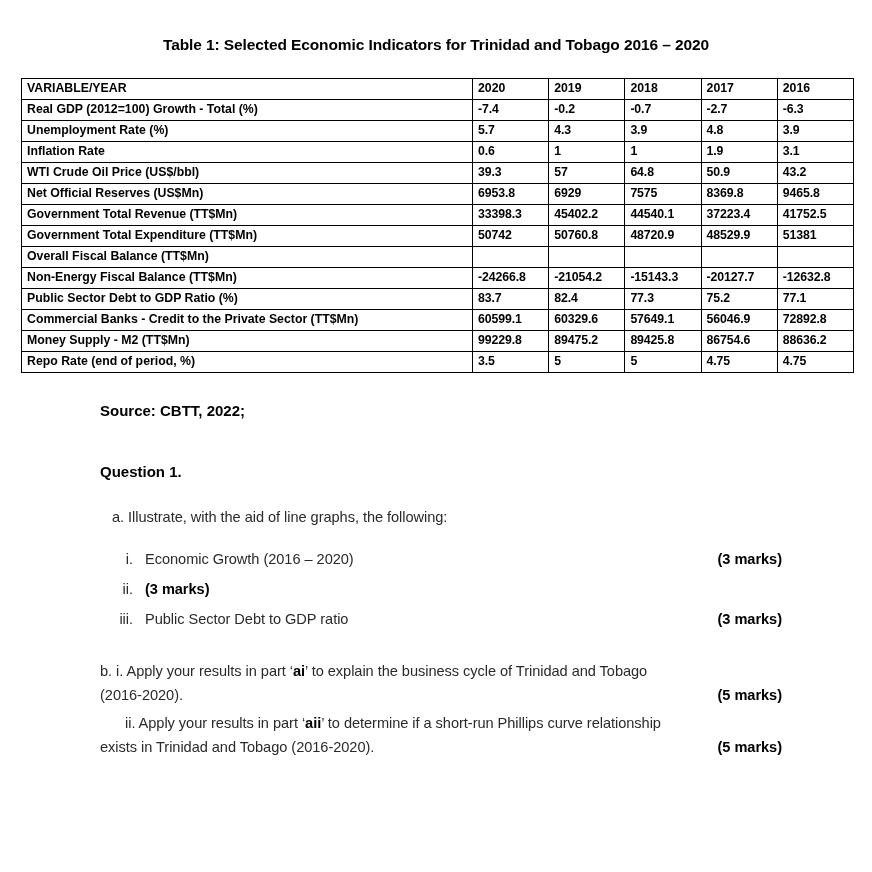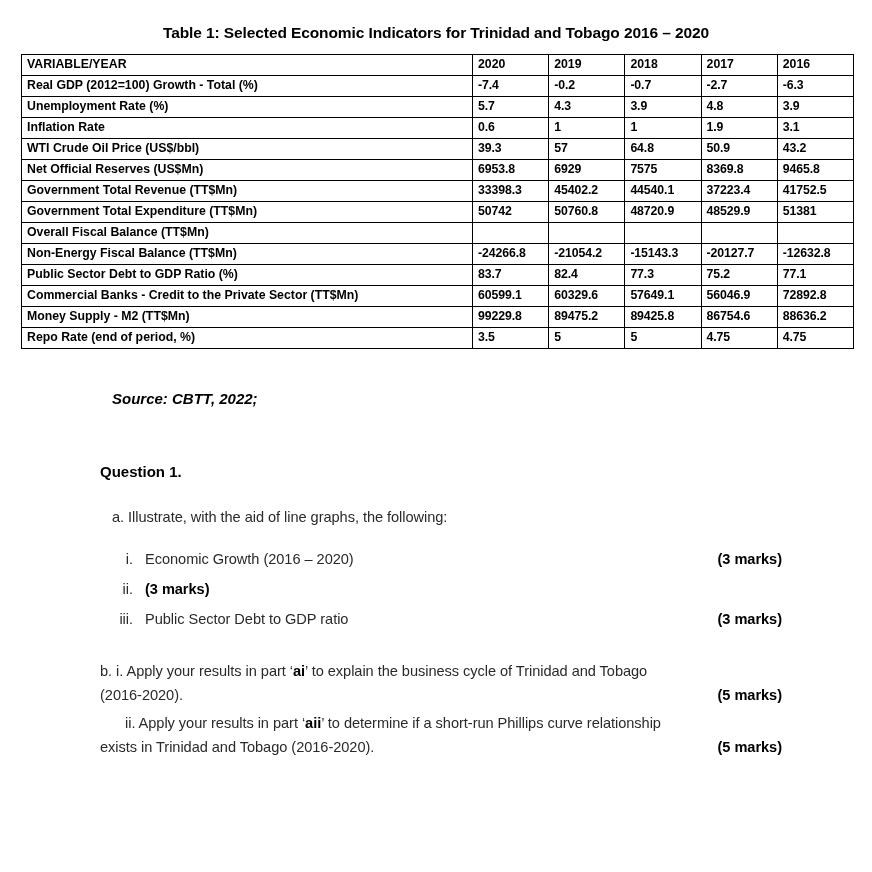--- a/index.html
+++ b/index.html
@@ -16,21 +16,21 @@
     overflow: hidden;
     position: relative;
   }
 
   
   .table-title {
     font-size: 15.5px;
     font-weight: bold;
     text-align: center;
     letter-spacing: -0.1px;
-    margin: 4px;
+    margin: 16px;
     padding: 20px 10px 8px 10px;
     color: #000;
   }
 
   
   .table-wrap {
     padding: 0 19px 0 21px;
   }
   table.indicators {
     width: 832px;
@@ -60,23 +60,22 @@
 
   
   .body-block {
     padding: 0 0 0 100px;
     width: 872px;
   }
   .source-line {
     font-size: 15px;
     font-weight: bold;
     color: #000;
-    margin: 12px;
+    margin: 0;
     padding-top: 29px;
-    font-style: italic;
   }
   .question-head {
     font-size: 15px;
     font-weight: bold;
     color: #000;
     margin: 0;
     padding-top: 44px;
   }
   .q-intro {
     font-size: 14.6px;

